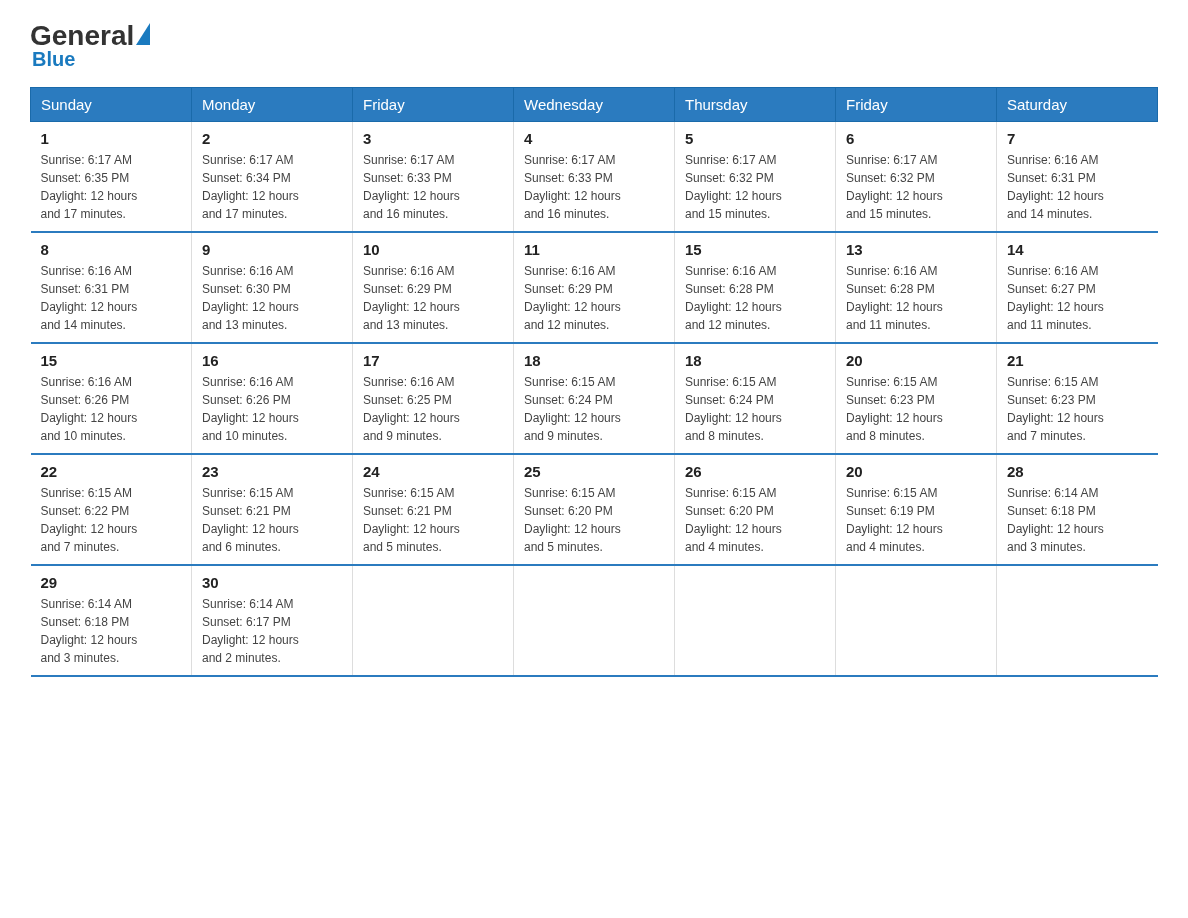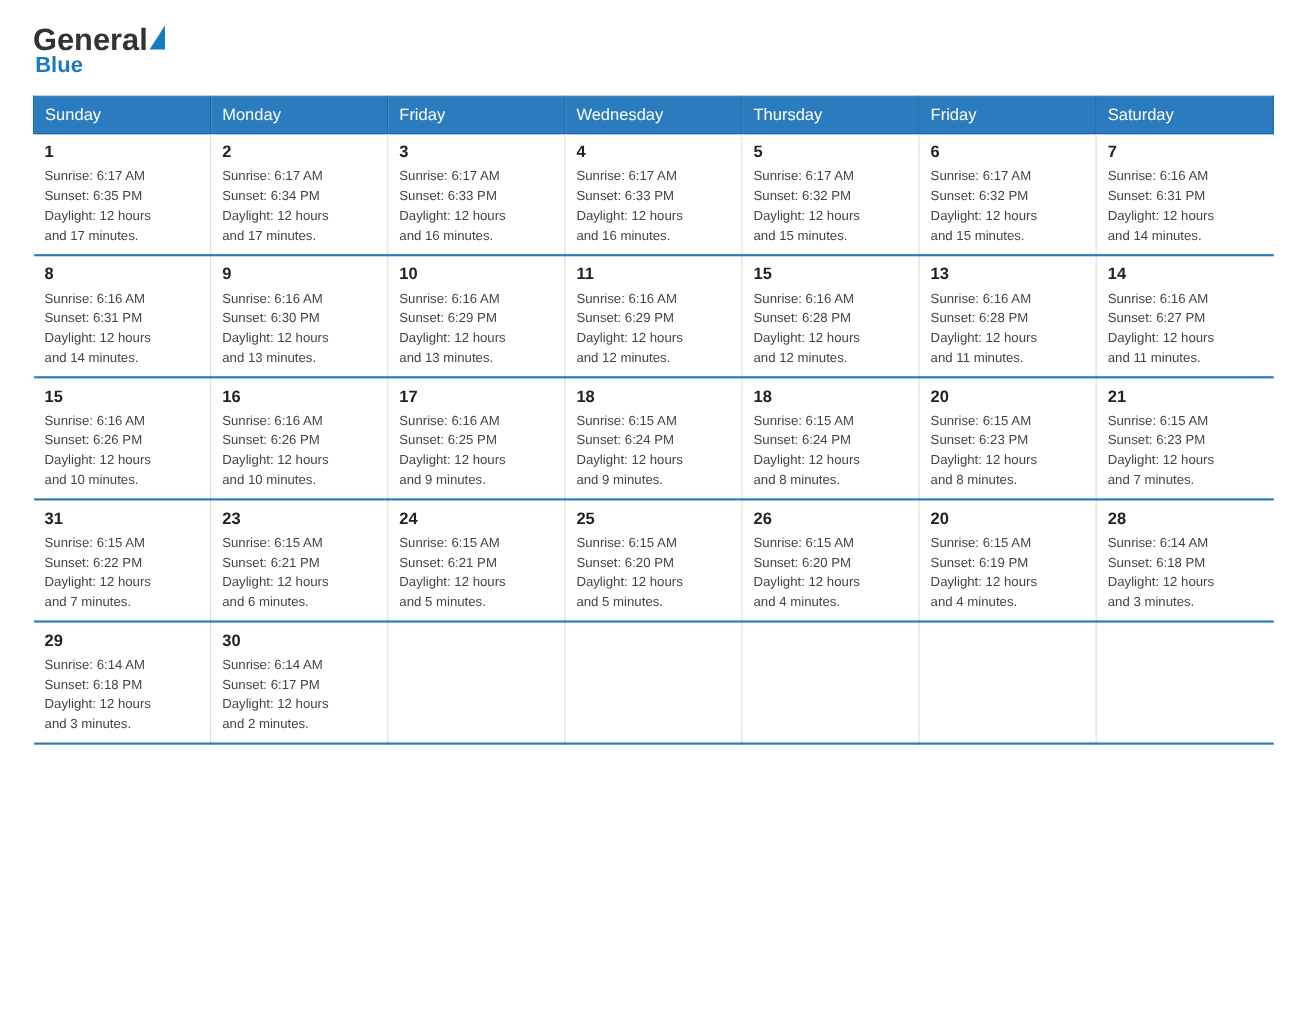--- a/index.html
+++ b/index.html
@@ -219,21 +219,21 @@
           <span class="day-num">20</span>
           <span class="day-info">Sunrise: 6:15 AM<br>Sunset: 6:23 PM<br>Daylight: 12 hours<br>and 8 minutes.</span>
         </td>
         <td>
           <span class="day-num">21</span>
           <span class="day-info">Sunrise: 6:15 AM<br>Sunset: 6:23 PM<br>Daylight: 12 hours<br>and 7 minutes.</span>
         </td>
       </tr>
       <tr>
         <td>
-          <span class="day-num">31</span>
+          <span class="day-num">22</span>
           <span class="day-info">Sunrise: 6:15 AM<br>Sunset: 6:22 PM<br>Daylight: 12 hours<br>and 7 minutes.</span>
         </td>
         <td>
           <span class="day-num">23</span>
           <span class="day-info">Sunrise: 6:15 AM<br>Sunset: 6:21 PM<br>Daylight: 12 hours<br>and 6 minutes.</span>
         </td>
         <td>
           <span class="day-num">24</span>
           <span class="day-info">Sunrise: 6:15 AM<br>Sunset: 6:21 PM<br>Daylight: 12 hours<br>and 5 minutes.</span>
         </td>

